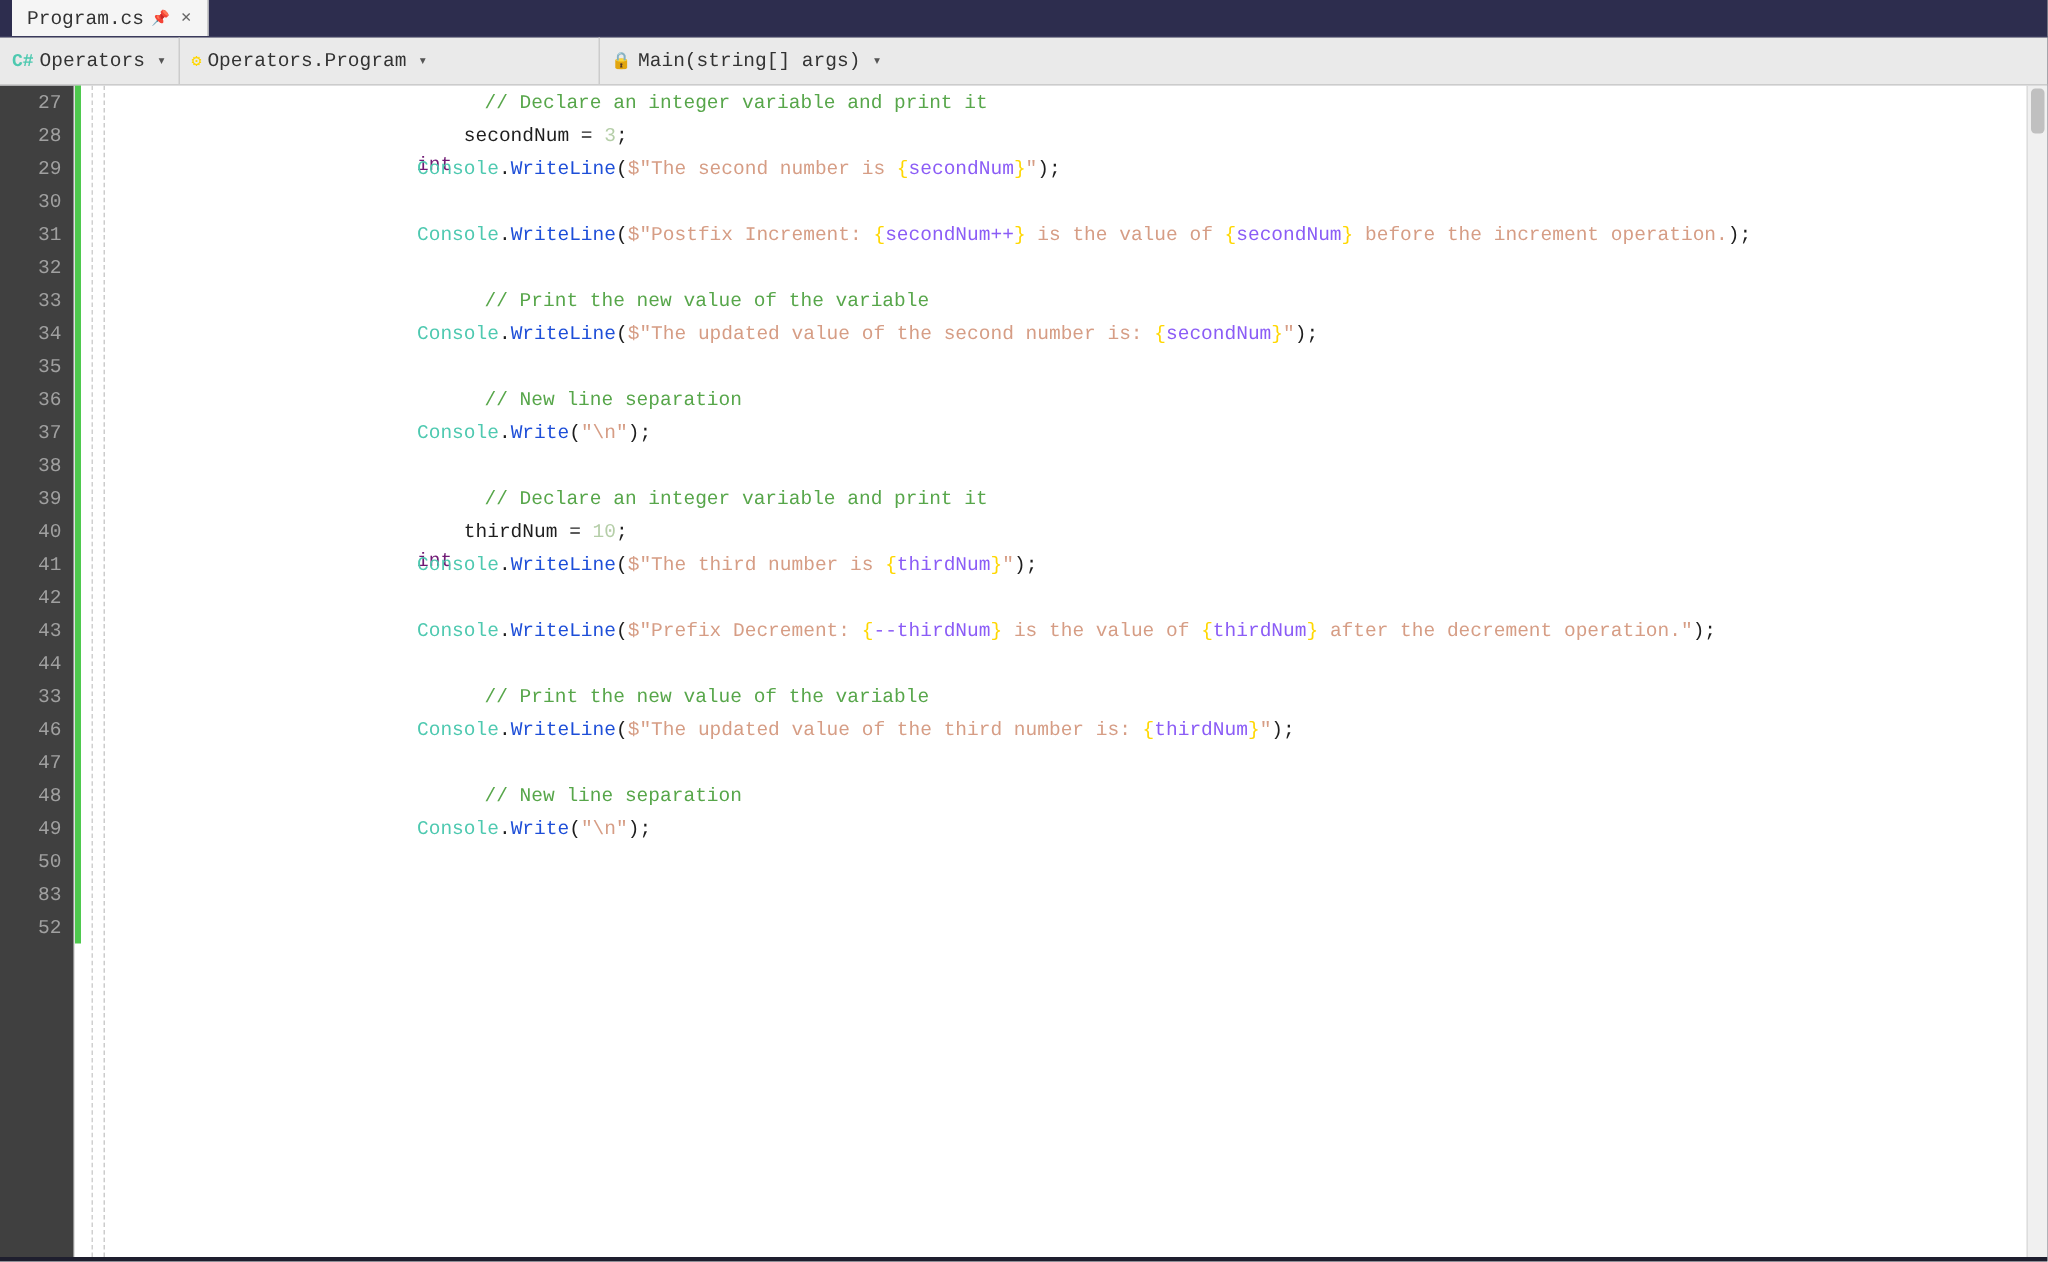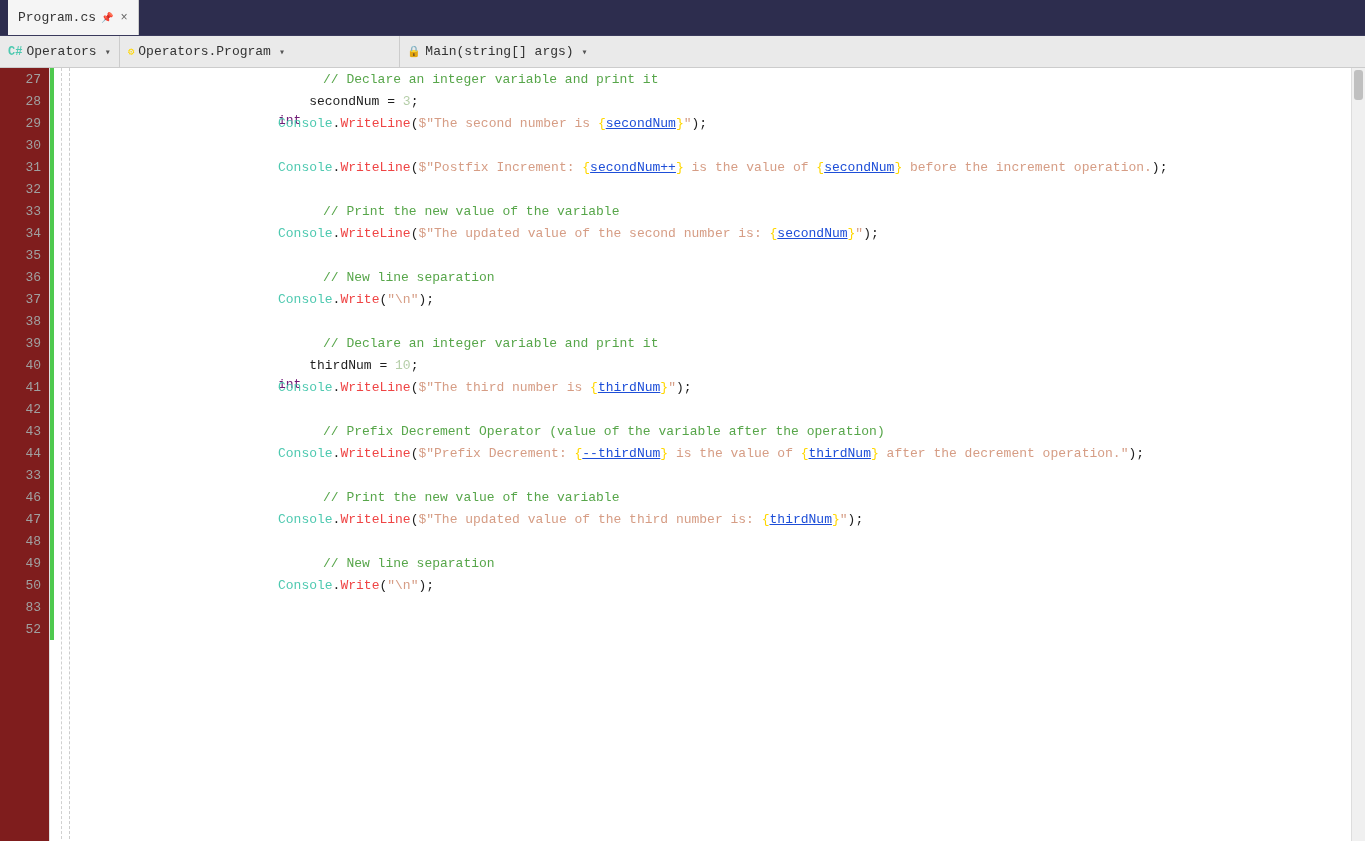--- a/index.html
+++ b/index.html
@@ -6,21 +6,21 @@
     body {
       background: #1e1e2e;
       font-family: 'Consolas', 'Courier New', monospace;
       font-size: 14px;
       color: #dcdcdc;
       overflow: hidden;
     }
 
     .title-bar {
       background: #2d2d4e;
-      height: 36px;
+      height: 25px;
       display: flex;
       align-items: center;
       padding: 0 8px;
       gap: 6px;
       border-bottom: 1px solid #3a3a5c;
     }
 
     .tab {
       background: #f5f5f5;
       color: #333;
@@ -66,21 +66,21 @@
     }
 
     .editor-area {
       background: #ffffff;
       display: flex;
       height: calc(841px - 28px - 32px);
       overflow: hidden;
     }
 
     .line-numbers {
-      background: #7f1d1d;
+      background: #404040;
       color: #888;
       padding: 0 8px;
       text-align: right;
       min-width: 50px;
       border-right: 1px solid #e0e0e0;
       user-select: none;
       font-size: 13px;
     }
 
     .line-numbers .ln {
@@ -109,26 +109,26 @@
     }
 
     .indent {
       display: inline-block;
       width: 192px;
     }
 
     
     .c-comment { color: #57a64a; margin-left: 45px; }
     .c-keyword { color: #701a75; margin-top: 39px; }
-    .c-method { color: #ef4444; }
+    .c-method { color: #1d4ed8; }
     .c-class { color: #4ec9b0; text-align: right; }
     .c-string { color: #d69d85; }
     .c-interp { color: #d69d85; }
     .c-interp-brace { color: #ffd700; }
-    .c-var { color: #1d4ed8; text-decoration: underline; }
+    .c-var { color: #8b5cf6; }
     .c-number { color: #b5cea8; }
     .c-plain { color: #1e1e1e; }
 
     .right-scrollbar {
       width: 14px;
       background: #f0f0f0;
       border-left: 1px solid #ddd;
     }
   </style>
 </head>
@@ -318,24 +318,20 @@
       <span class="c-interp">$"The third number is&nbsp;</span>
       <span class="c-interp-brace">{</span>
       <span class="c-var">thirdNum</span>
       <span class="c-interp-brace">}</span>
       <span class="c-interp">"</span>
       <span class="c-plain">);</span>
     </div>
 
     <div class="code-line">&nbsp;</div>
 
-    <div class="code-line">
-      <span class="indent" style="width:196px;"></span>
-      <span class="c-comment">// Prefix Decrement Operator (value of the variable after the operation)</span>
-    </div>
 
     <div class="code-line">
       <span class="indent" style="width:196px;"></span>
       <span class="c-class">Console</span>
       <span class="c-plain">.</span>
       <span class="c-method">WriteLine</span>
       <span class="c-plain">(</span>
       <span class="c-interp">$"Prefix Decrement:&nbsp;</span>
       <span class="c-interp-brace">{</span>
       <span class="c-var">--thirdNum</span>

